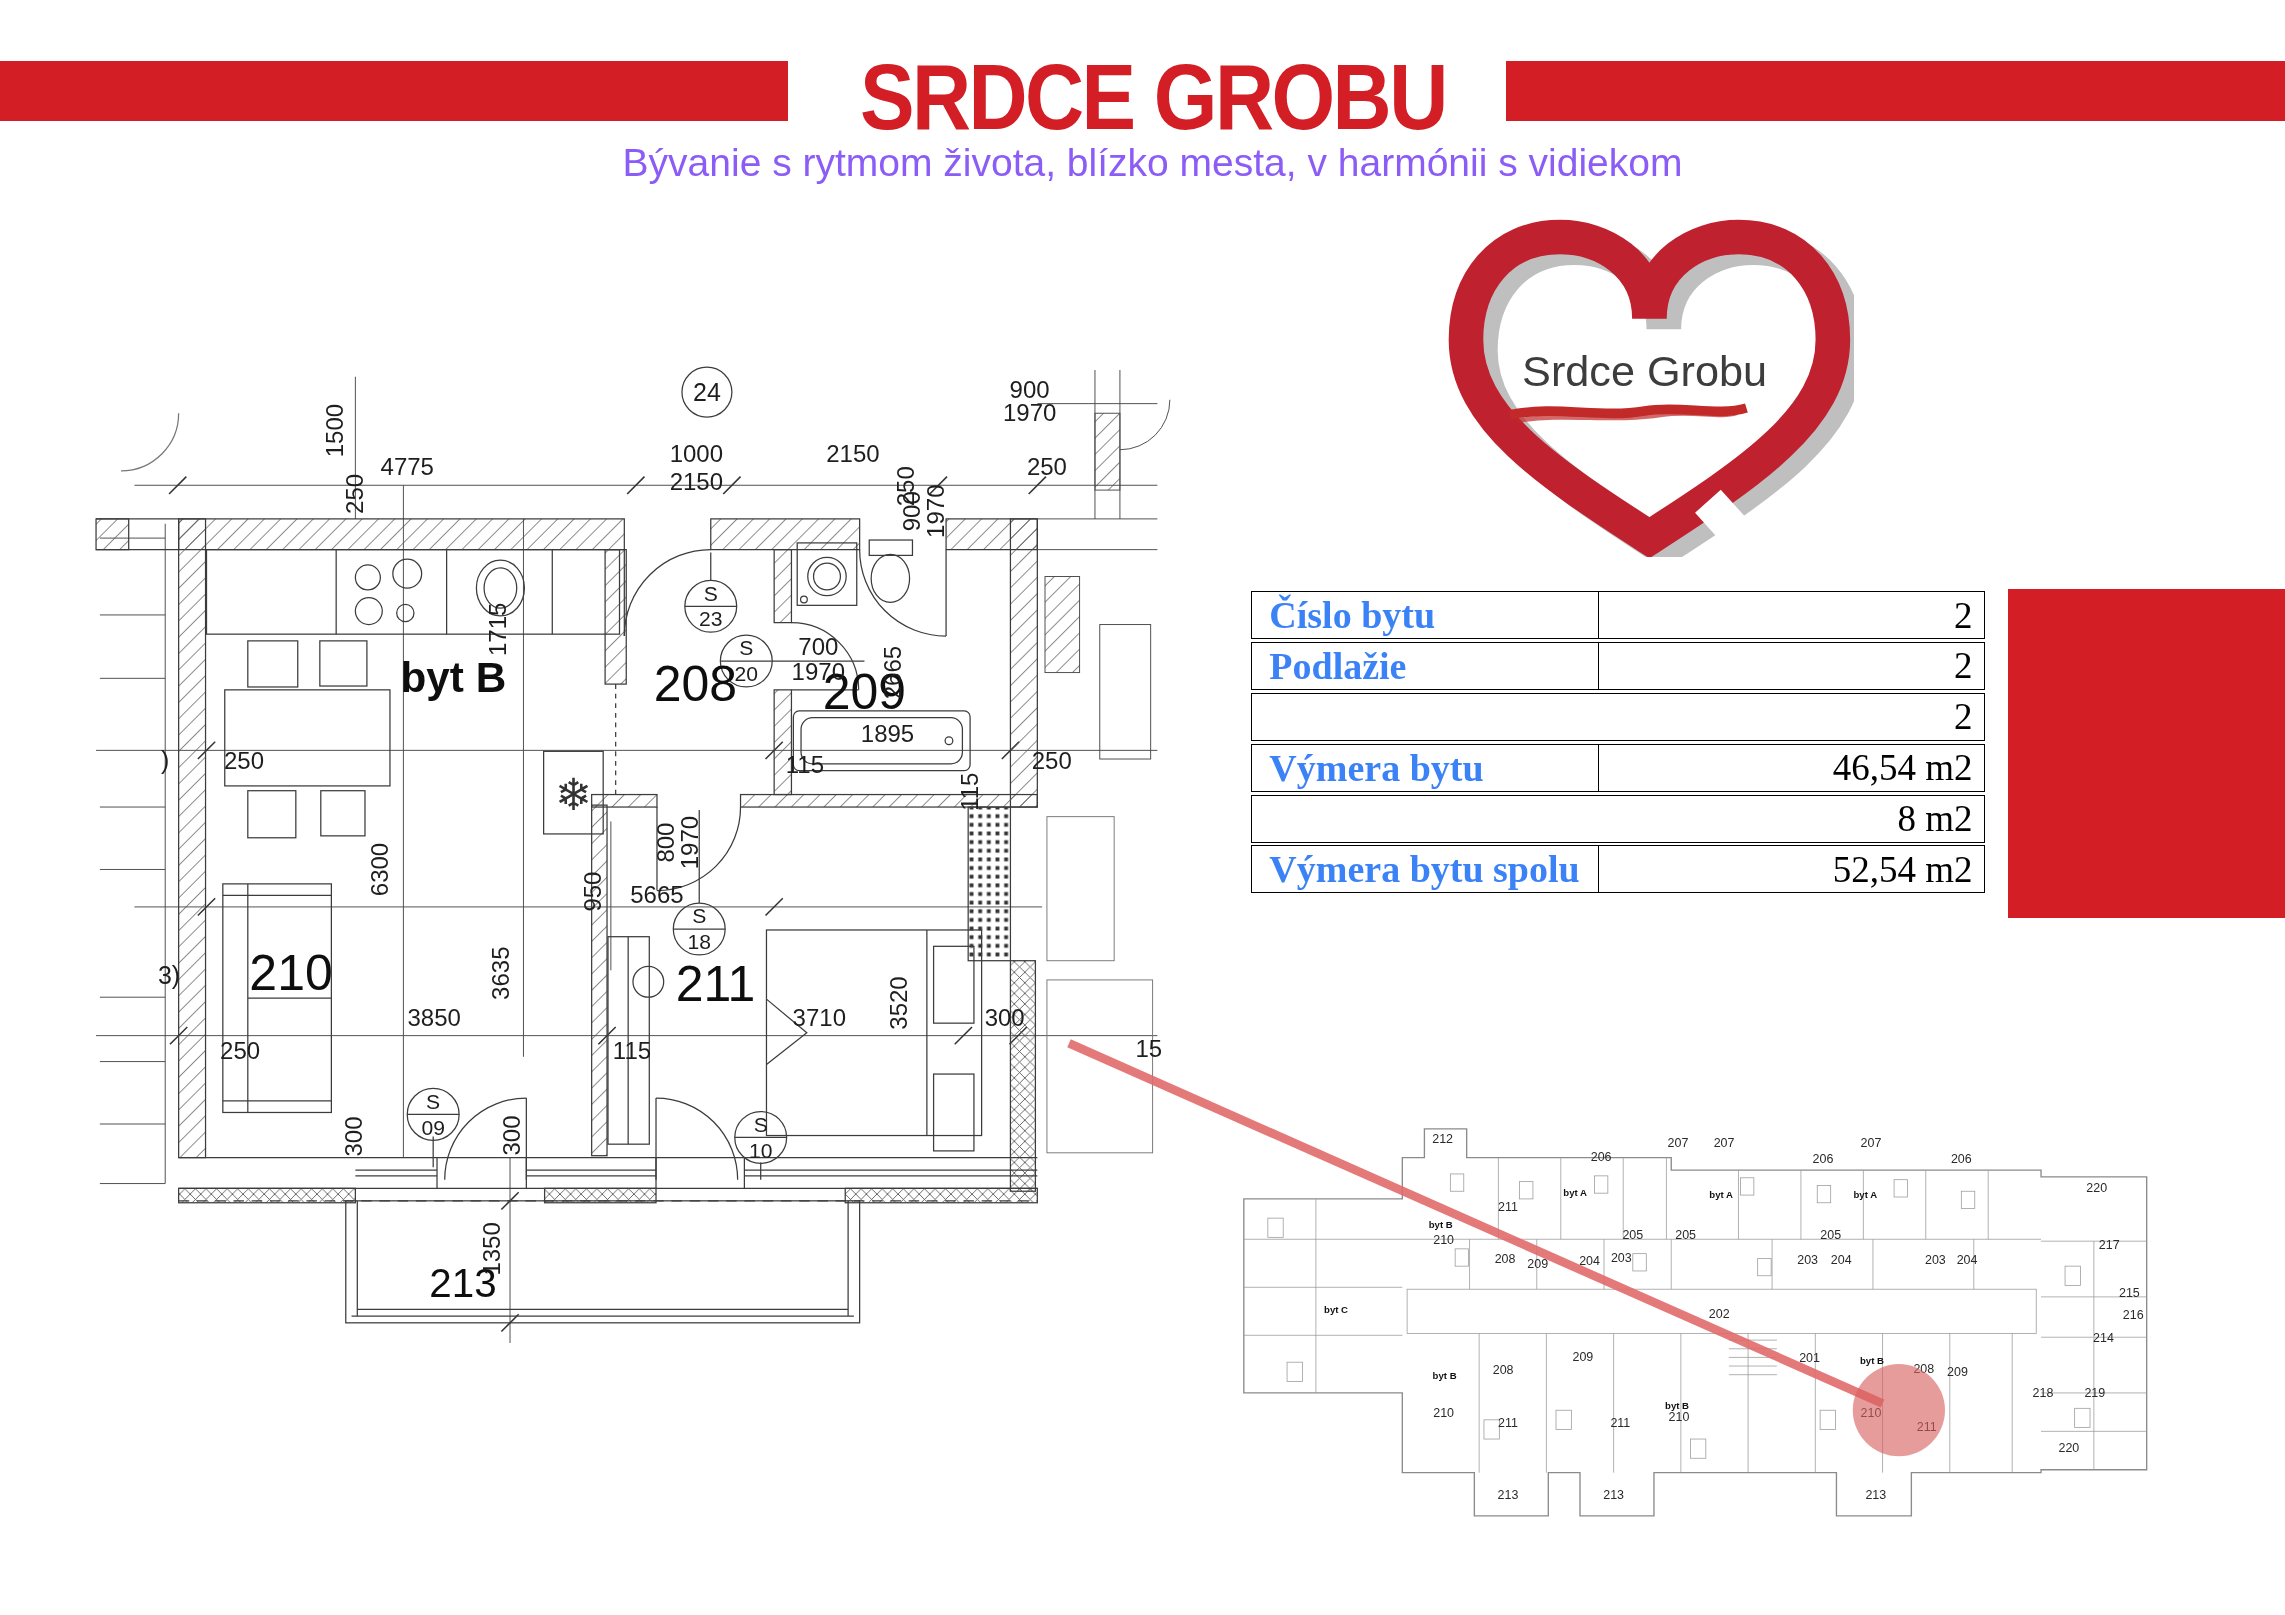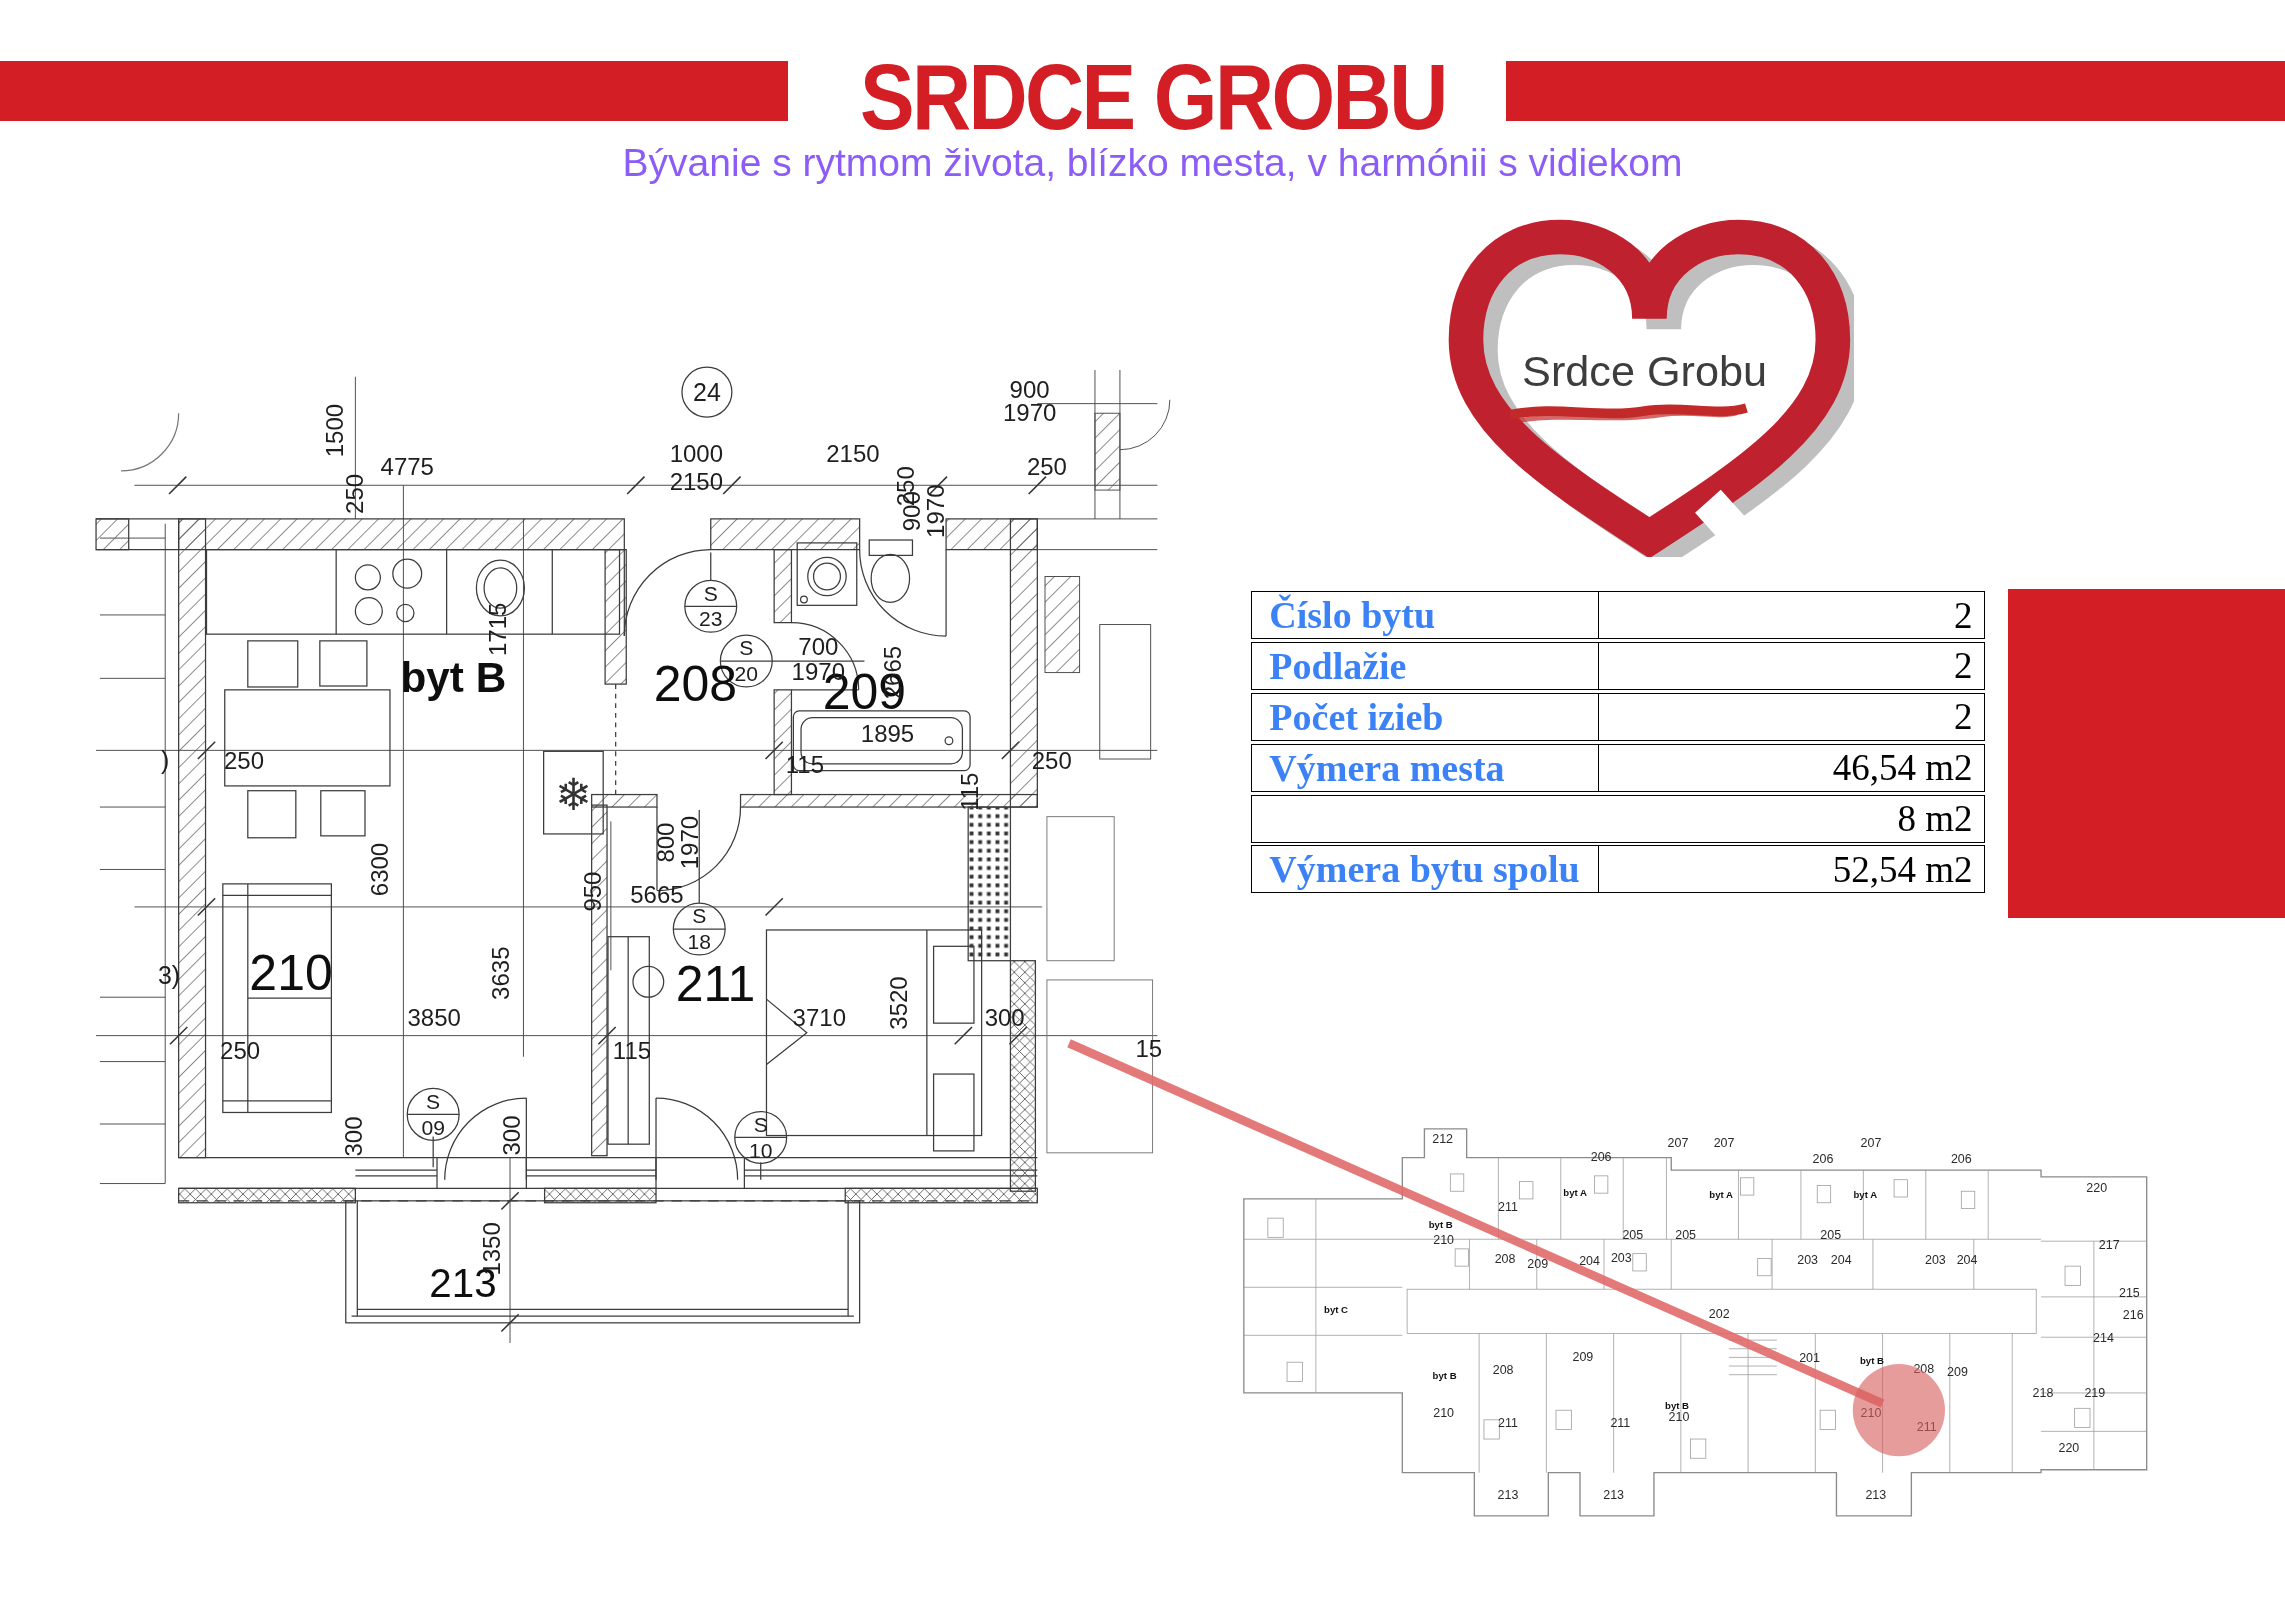--- a/index.html
+++ b/index.html
@@ -61,25 +61,24 @@
   <div class="info">
     <div class="irow">
       <span class="lbl">Číslo bytu</span>
       <span class="val">2</span>
     </div>
     <div class="irow">
       <span class="lbl">Podlažie</span>
       <span class="val">2</span>
     </div>
     <div class="irow">
-      <span class="lbl">Počet izieb</span>
       <span class="val">2</span>
     </div>
     <div class="irow">
-      <span class="lbl">Výmera mesta</span>
+      <span class="lbl">Výmera bytu</span>
       <span class="val">46,54 m2</span>
     </div>
     <div class="irow">
       <span class="val">8 m2</span>
     </div>
     <div class="irow">
       <span class="lbl">Výmera bytu spolu</span>
       <span class="val">52,54 m2</span>
     </div>
   </div>

